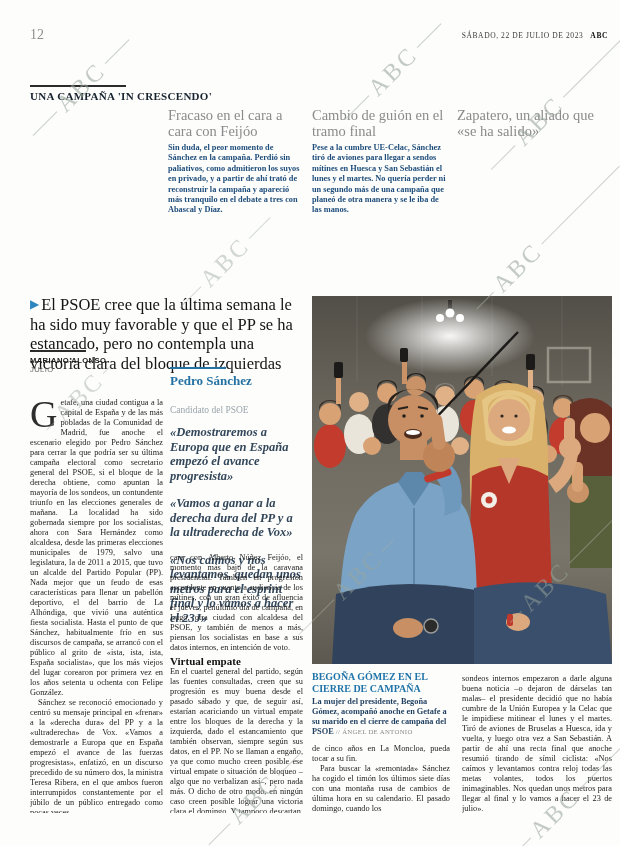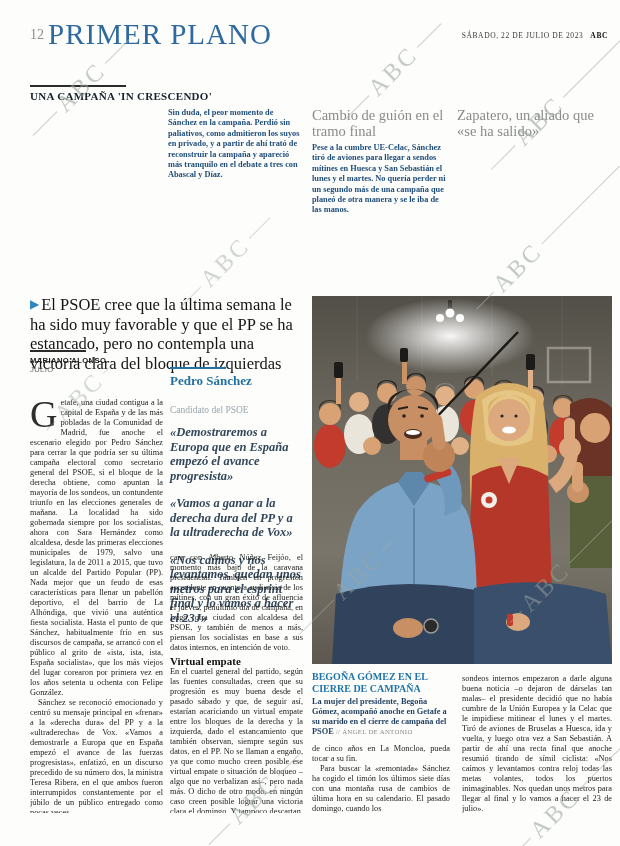--- a/index.html
+++ b/index.html
@@ -59,29 +59,29 @@
       color:#9aa79c;opacity:.58;font-size:24px;letter-spacing:3px;z-index:6;pointer-events:none;
       font-family:"Liberation Serif",serif;}
   .wm i{display:inline-block;height:1px;background:#a6b0a4;}
 </style>
 </head>
 <body>
 
 <div class="page">
 
   <div class="abs pagenum">12</div>
-  <div class="abs masthead">PRIMER PLANO</div>
   <div class="abs dateline">
     <span>SÁBADO, 22 DE JULIO DE 2023</span><b>ABC</b>
   </div>
 
   <div class="abs kicker-rule"></div>
   <div class="abs kicker-label">UNA CAMPAÑA 'IN CRESCENDO'</div>
 
   <div class="abs kick" style="left:168px;width:136px">
+    <h3>Fracaso en el cara a cara con Feijóo</h3>
     <p>Sin duda, el peor momento de Sánchez en la campaña. Perdió sin paliativos, como admitieron los suyos en privado, y a partir de ahí trató de reconstruir la campaña y apareció más tranquilo en el debate a tres con Abascal y Díaz.</p>
   </div>
   <div class="abs kick" style="left:312px;width:136px">
     <h3>Cambio de guión en el tramo final</h3>
     <p>Pese a la cumbre UE-Celac, Sánchez tiró de aviones para llegar a sendos mítines en Huesca y San Sebastián el lunes y el martes. No quería perder ni un segundo más de una campaña que planeó de otra manera y se le iba de las manos.</p>
   </div>
   <div class="abs kick" style="left:457px;width:155px">
     <h3>Zapatero, un aliado que «se ha salido»</h3>
   </div>
 

